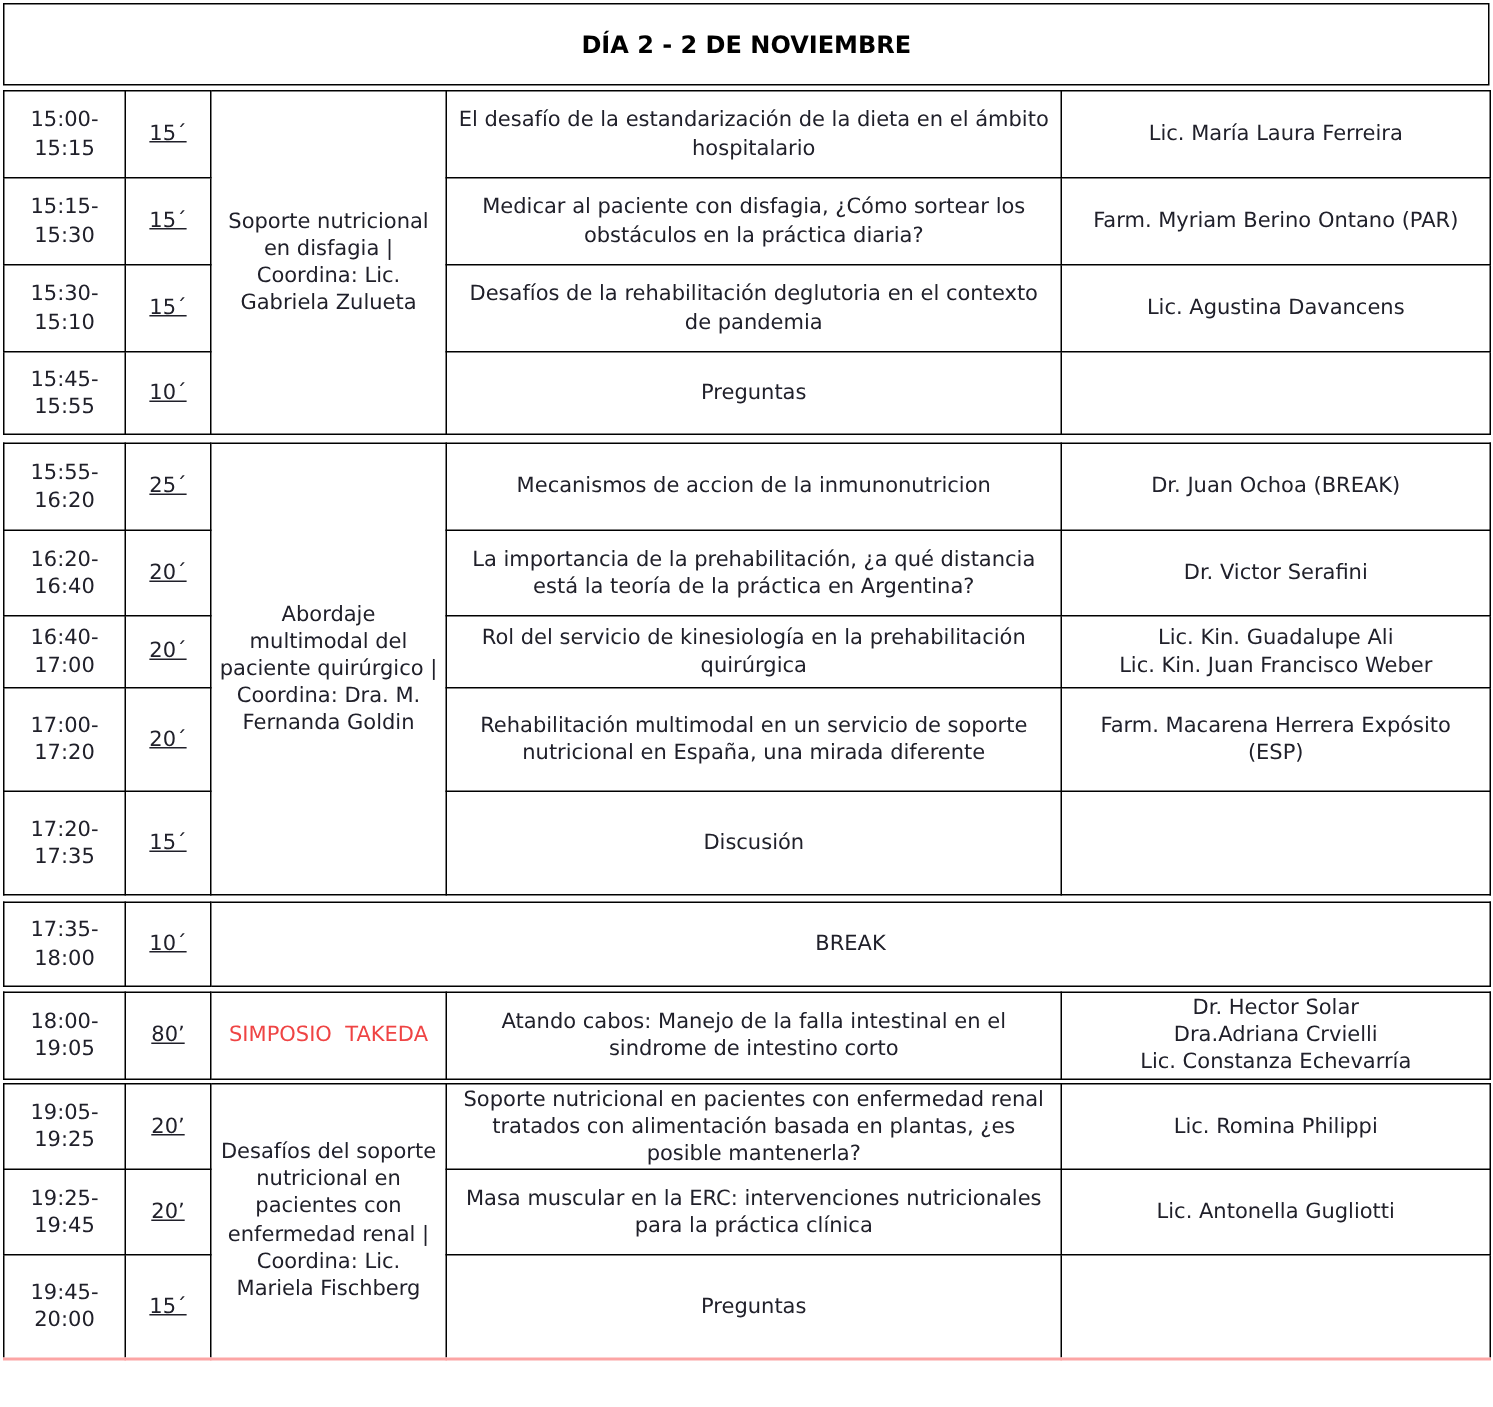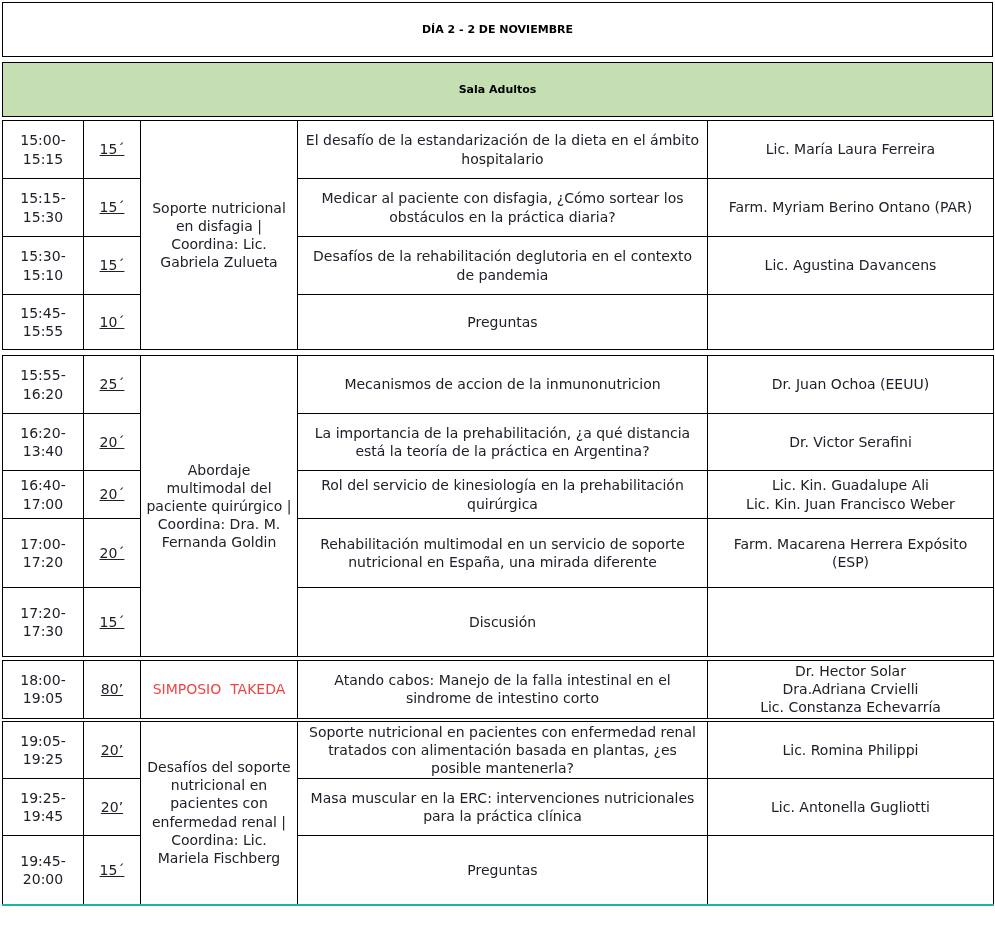--- a/index.html
+++ b/index.html
@@ -6,51 +6,50 @@
   body {
     width:995px; height:938px;
     font-family:"DejaVu Sans","Liberation Sans",sans-serif;
     color:#20202a;
   }
   .page { padding:2px; }
   .bar {
     border:1px solid #000;
     height:53px;
     display:flex; align-items:center; justify-content:center;
-    font-weight:bold; font-size:11px; color:#000; text-align:center;
+    font-weight:bold; font-size:16px; color:#000; text-align:center;
   }
   .room-bar { margin-top:5px; background:#c5dfb3; }
   table.sched {
     border-collapse:collapse; table-layout:fixed;
     width:991px;
   }
   .mt3{margin-top:3px}.mt5{margin-top:5px}.mt4{margin-top:4px}.mt2{margin-top:2px}
   table.sched td {
     border:1px solid #000;
     text-align:center; vertical-align:middle;
     padding:1px 5px;
     font-size:14px; line-height:1.3;
     overflow:hidden;
   }
   td.t-time { font-size:15px; }
   td.t-dur  { font-size:15px;text-decoration:underline; }
   td.t-cat  { font-size:14px;border-radius:12px; }
   .takeda-cell { color:#ef4444; font-size:15px; white-space:pre-wrap; }
   .spk-line { display:block; }
   .h48{height:48px}.h55{height:55px}.h56{height:56px}.h57{height:57px}.h58{height:58px}.h59{height:69px}
-  table.last { border-bottom:2px solid #14b8a6; }
+  table.last { border-bottom:2px solid #fca5a5; }
 </style>
 </head>
 <body>
 
 <div class="page">
 
   <div class="bar">DÍA 2 - 2 DE NOVIEMBRE</div>
 
-  <div class="bar room-bar">Sala Adultos</div>
 
   <table class="sched mt3">
     <colgroup>
         <col style="width:81px">
         <col style="width:57px">
         <col style="width:157px">
         <col style="width:410px">
         <col style="width:286px">
       </colgroup>
     <tbody>
@@ -89,52 +88,68 @@
         <col style="width:157px">
         <col style="width:410px">
         <col style="width:286px">
       </colgroup>
     <tbody>
         <tr class="h58">
       <td class="t-time">15:55-16:20</td>
       <td class="t-dur">25´</td>
       <td class="t-cat" rowspan="5">Abordaje multimodal del paciente quirúrgico | Coordina: Dra. M. Fernanda Goldin</td>
       <td>Mecanismos de accion de la inmunonutricion</td>
-      <td>Dr. Juan Ochoa (EEUU)</td>
+      <td>Dr. Juan Ochoa (BREAK)</td>
     </tr>
     <tr class="h57">
-      <td class="t-time">16:20-13:40</td>
+      <td class="t-time">16:20-16:40</td>
       <td class="t-dur">20´</td>
       <td>La importancia de la prehabilitación, ¿a qué distancia está la teoría de la práctica en Argentina?</td>
       <td>Dr. Victor Serafini</td>
     </tr>
     <tr class="h48">
       <td class="t-time">16:40-17:00</td>
       <td class="t-dur">20´</td>
       <td>Rol del servicio de kinesiología en la prehabilitación quirúrgica</td>
       <td>
         <span class="spk-line">Lic. Kin. Guadalupe Ali</span>
         <span class="spk-line">Lic. Kin. Juan Francisco Weber</span>
       </td>
     </tr>
     <tr class="h59">
       <td class="t-time">17:00-17:20</td>
       <td class="t-dur">20´</td>
       <td>Rehabilitación multimodal en un servicio de soporte nutricional en España, una mirada diferente</td>
       <td>Farm. Macarena Herrera Expósito (ESP)</td>
     </tr>
     <tr class="h59">
-      <td class="t-time">17:20-17:30</td>
+      <td class="t-time">17:20-17:35</td>
       <td class="t-dur">15´</td>
       <td>Discusión</td>
       <td></td>
     </tr>
   </tbody>
     </table>
 
+  <table class="sched mt4">
+    <colgroup>
+        <col style="width:81px">
+        <col style="width:57px">
+        <col style="width:157px">
+        <col style="width:410px">
+        <col style="width:286px">
+      </colgroup>
+    <tbody>
+        <tr class="h56">
+      <td class="t-time">17:35-18:00</td>
+      <td class="t-dur">10´</td>
+      <td colspan="3">BREAK</td>
+    </tr>
+  </tbody>
+    </table>
 
   <table class="sched mt3">
     <colgroup>
         <col style="width:81px">
         <col style="width:57px">
         <col style="width:157px">
         <col style="width:410px">
         <col style="width:286px">
       </colgroup>
     <tbody>

